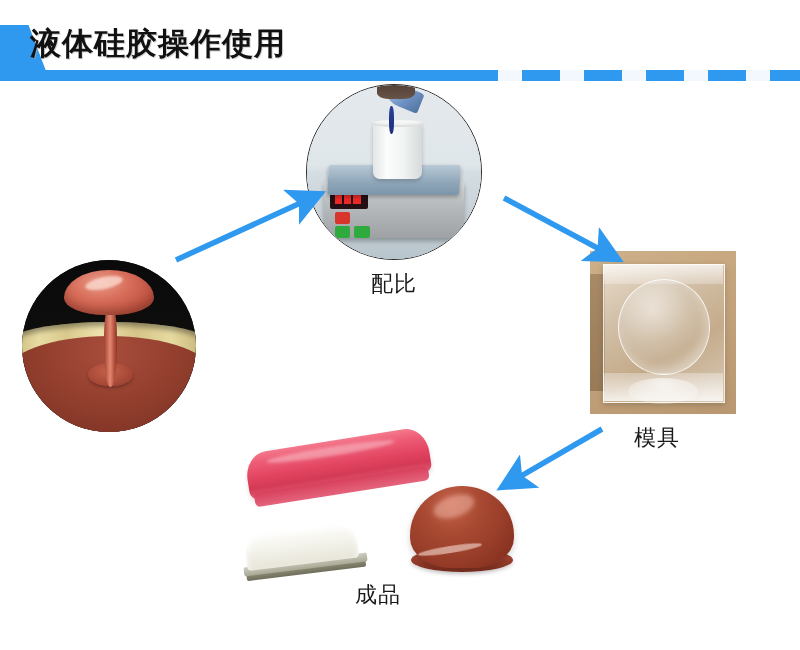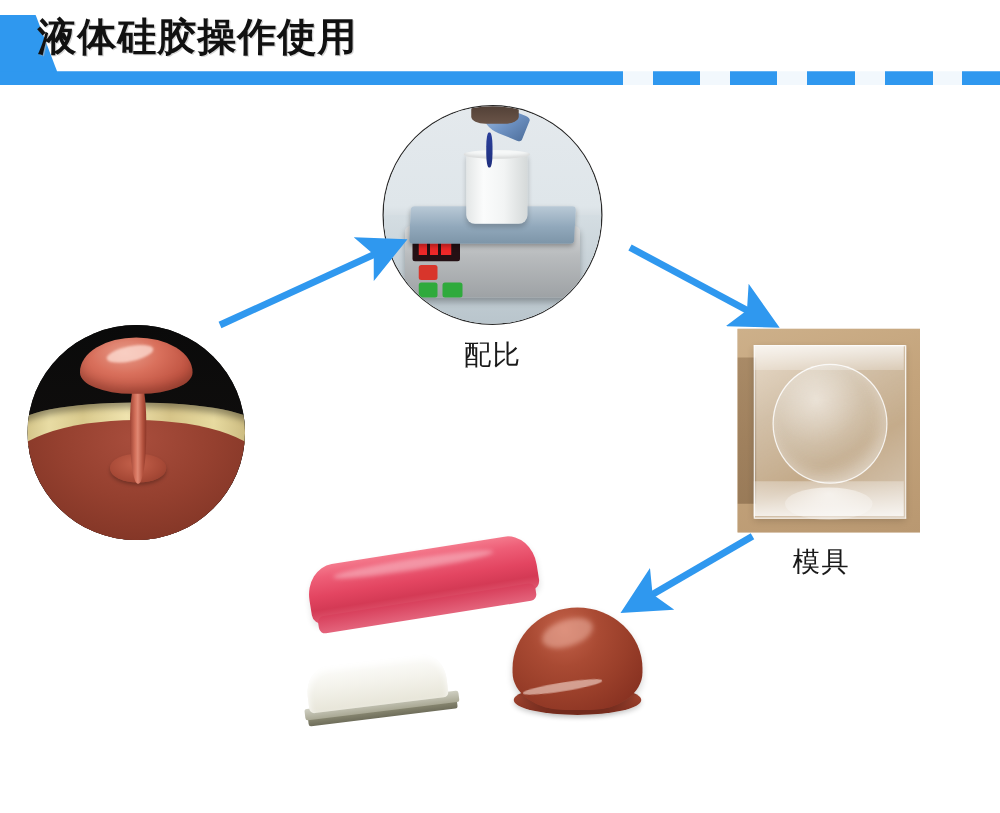--- a/index.html
+++ b/index.html
@@ -11,21 +11,21 @@
     height: 650px;
     background: #ffffff;
     font-family: "DejaVu Sans", "Liberation Sans", sans-serif;
     overflow: hidden;
     position: relative;
   }
 
   
   .header {
     position: absolute;
-    left: 0; top: 0;
+    left: 0; top: 13px;
     width: 800px;
     height: 72px;
   }
   .header-accent {
     position: absolute;
     left: 0; top: 12px;
     width: 46px;
     height: 46px;
     background: #2f98ef;
     clip-path: polygon(0% 0%, 62% 0%, 100% 100%, 0% 100%);
@@ -230,21 +230,21 @@
   }
   .rat-hand {
     position: absolute;
     left: 40%; top: -3%;
     width: 22%; height: 11%;
     background: linear-gradient(#4a3a31,#6a5448);
     border-radius: 40% 40% 30% 30%;
   }
 
   
-  #node-mold { left: 590px; top: 263px; width: 134px; }
+  #node-mold { left: 590px; top: 251px; width: 134px; }
   #node-mold .photo-rect { width: 146px; height: 163px; background: #c6a883; }
   .mold-bg {
     position: absolute; inset: 0;
     background: linear-gradient(160deg,#cdb08a 0%,#c4a47c 40%,#b99871 100%);
   }
   .mold-bg::before {
     content:"";
     position:absolute; left:0; top:14%;
     width:10%; height:72%;
     background: linear-gradient(#8d6e4d,#7a5d3f);
@@ -456,20 +456,21 @@
     <div class="pad-white-base"></div>
     <div class="pad-white-body"></div>
   </div>
   <div class="pad-dome">
     <div class="pad-dome-ring"></div>
     <div class="pad-dome-body">
       <div class="pad-dome-gloss"></div>
     </div>
     <div class="pad-dome-shine"></div>
   </div>
+  <div class="node-label">成品</div>
 </div>
 
 <svg class="arrow-svg" style="left:170px; top:186px;" width="160" height="80" viewBox="0 0 160 80">
   <defs>
     <marker id="ah1" markerWidth="7" markerHeight="7" refX="5.4" refY="3.5" orient="auto">
       <path d="M0,0 L7,3.5 L0,7 L1.6,3.5 Z" fill="#2f98ef"></path>
     </marker>
   </defs>
   <line x1="6" y1="74" x2="148" y2="9" stroke="#2f98ef" stroke-width="5.5" stroke-linecap="butt" marker-end="url(#ah1)"></line>
 </svg>

